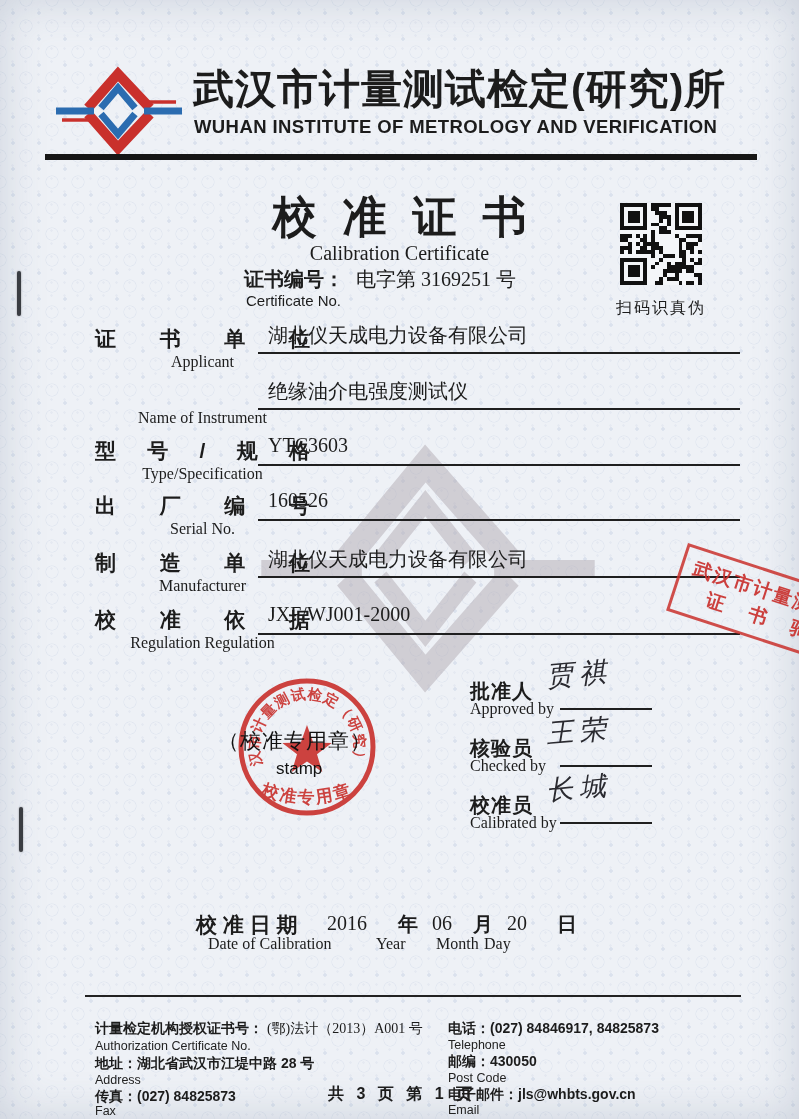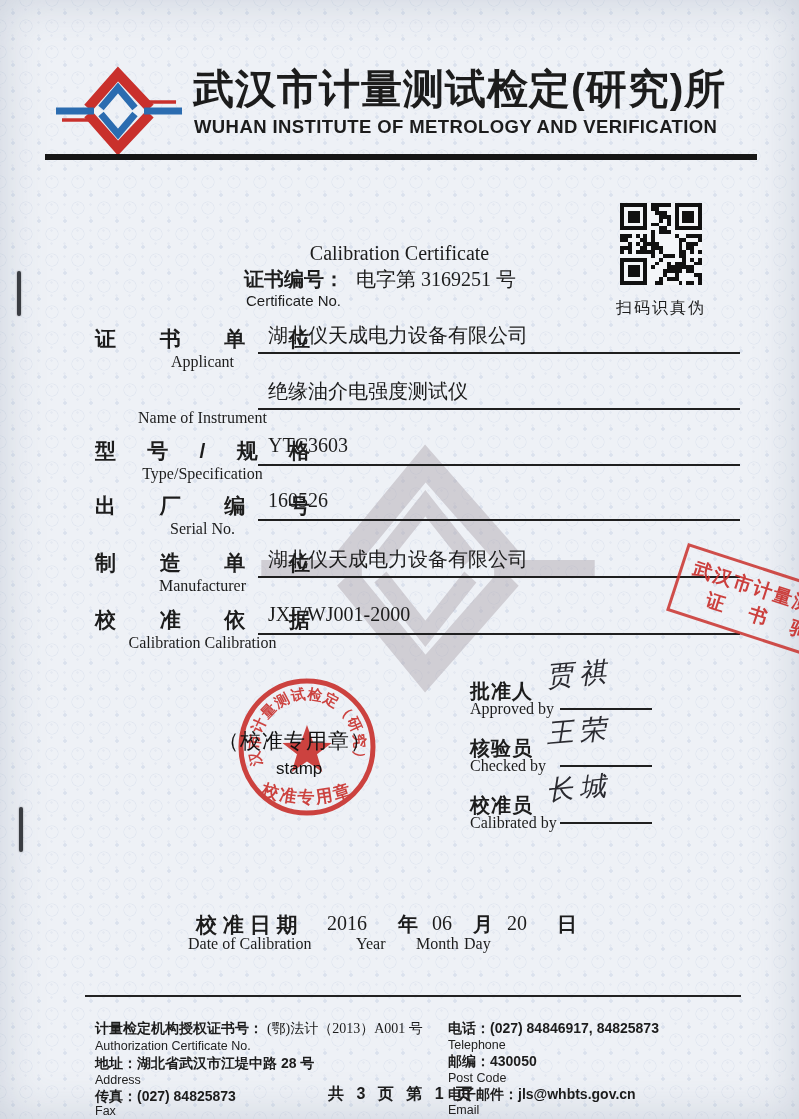--- a/index.html
+++ b/index.html
@@ -60,21 +60,21 @@
   .sig-label{position:absolute;left:0;top:0;font-size:20px;font-weight:700;letter-spacing:1px;}
   .sig-en{position:absolute;left:0;top:22px;font-size:16px;font-family:"Liberation Serif", serif;white-space:nowrap;}
   .sig-line{position:absolute;left:90px;top:30px;width:92px;border-top:2px solid #1f1f1f;}
   .sig-name{position:absolute;left:76px;top:-22px;font-size:27px;font-family:"DejaVu Serif", serif;font-style:italic;
     color:#2a2a30;transform:rotate(-5deg);letter-spacing:6px;white-space:nowrap;}
 
   
   .date-cn{top:911px;font-size:21px;font-weight:700;white-space:nowrap;}
   .date-val{top:912px;font-size:20px;font-family:"Liberation Serif", serif;}
   .date-unit{top:911px;font-size:20px;font-weight:700;}
-  .date-en{top:935px;font-size:16px;font-family:"Liberation Serif", serif;white-space:nowrap;}
+  .date-en{top:935px;font-size:16px;font-family:"Liberation Serif", serif;white-space:nowrap;margin-left:20px;}
 
   
   .foot-rule{left:85px;top:995px;width:656px;height:2px;background:#222;}
   .fcn{font-size:14px;font-weight:700;white-space:nowrap;}
   .fcn .fv{font-weight:400;font-family:"Liberation Serif", serif;}
   .fen{font-size:12.5px;font-weight:400;color:#222;white-space:nowrap;}
   .pageinfo{left:328px;top:1084px;font-size:16px;font-weight:700;letter-spacing:4px;white-space:nowrap;}
 
   .staple{position:absolute;width:4px;border-radius:2px;background:#3a3d42;box-shadow:0 0 2px rgba(0,0,0,.4);}
 </style>
@@ -94,20 +94,21 @@
     <path d="M2 53 H40" stroke="#2b6cb0" stroke-width="7"></path>
     <path d="M8 62 H36" stroke="#c9302c" stroke-width="3.5"></path>
     <path d="M90 53 H128" stroke="#2b6cb0" stroke-width="7"></path>
     <path d="M94 44 H122" stroke="#c9302c" stroke-width="3.5"></path>
   </svg>
 
   <div class="abs inst-cn">武汉市计量测试检定(研究)所</div>
   <div class="abs inst-en">WUHAN INSTITUTE OF METROLOGY AND VERIFICATION</div>
   <div class="abs head-rule"></div>
 
+  <div class="abs title-cn">校准证书</div>
   <div class="abs title-en song">Calibration Certificate</div>
   <div class="abs certno">
     <b>证书编号：</b><span class="v">电字第 3169251 号</span>
   </div>
   <div class="abs certno-en">Certificate No.</div>
 
   <div class="abs qr">
     <svg viewBox="0 0 21 21">
       <rect x="0" y="0" width="21" height="21" fill="#f4f6f9"></rect>
       <g fill="#111">
@@ -289,21 +290,21 @@
     <div class="f-line"></div>
   </div>
   <div class="field" style="top:549px;">
     <div class="f-label">制造单位</div>
     <div class="f-en">Manufacturer</div>
     <div class="f-value">湖北仪天成电力设备有限公司</div>
     <div class="f-line"></div>
   </div>
   <div class="field" style="top:606px;">
     <div class="f-label">校准依据</div>
-    <div class="f-en">Calibration Calibration</div>
+    <div class="f-en">Regulation Regulation</div>
     <div class="f-value">JXF/WJ001-2000</div>
     <div class="f-line"></div>
   </div>
 
   <svg class="abs stamp-round" viewBox="0 0 160 160">
     <circle cx="80" cy="80" r="66" fill="none" stroke="#c9302c" stroke-width="5"></circle>
     <polygon points="80,58 86.2,75.5 104.7,76 90,87.2 95.3,105 80,94.5 64.7,105 70,87.2 55.3,76 73.8,75.5" fill="#c9302c"></polygon>
     <defs>
       <path id="ringPath" d="M 38.4 104 A 48 48 0 1 1 121.6 104" fill="none"></path>
       <path id="botPath" d="M 36 128 Q 80 144 124 128" fill="none"></path>

